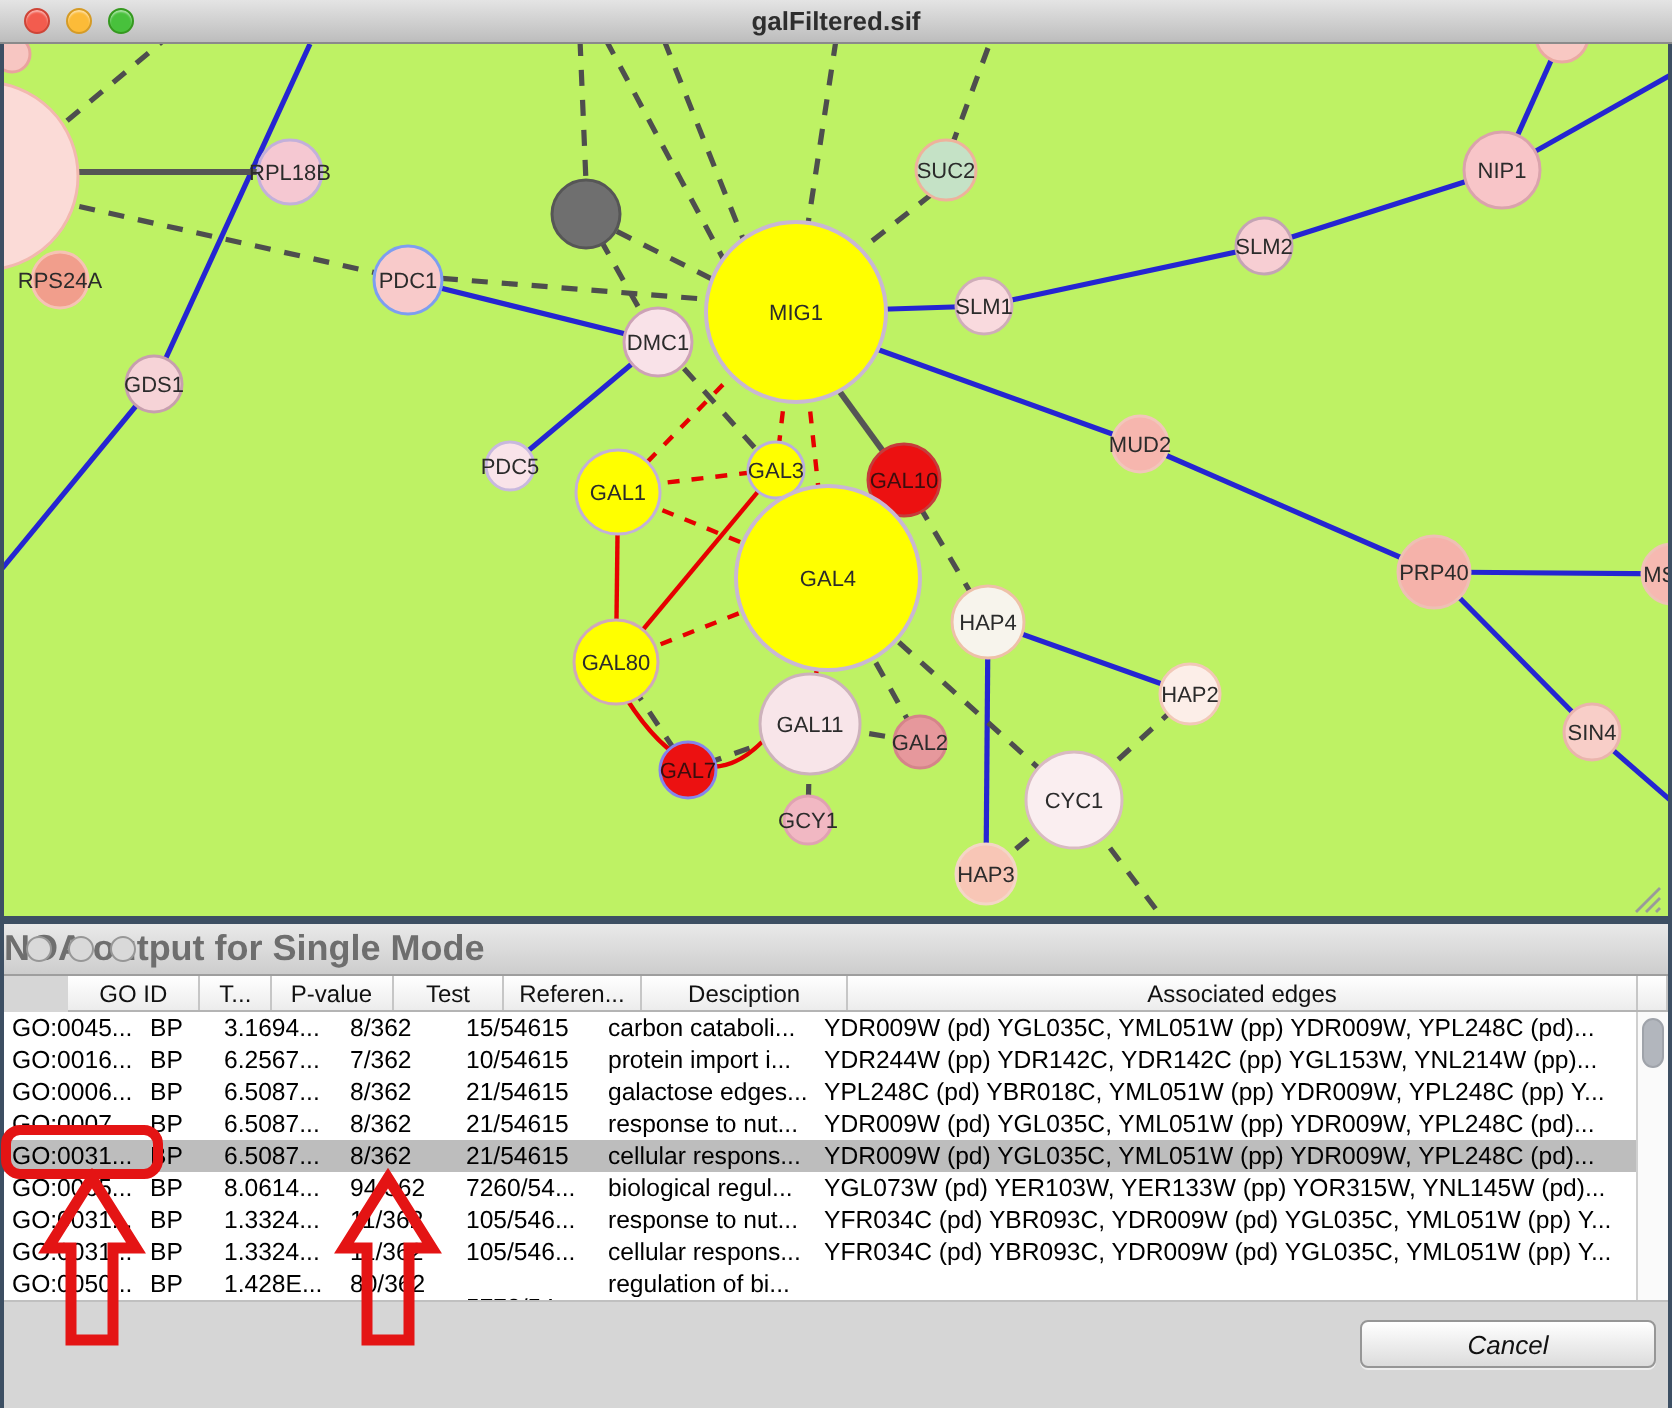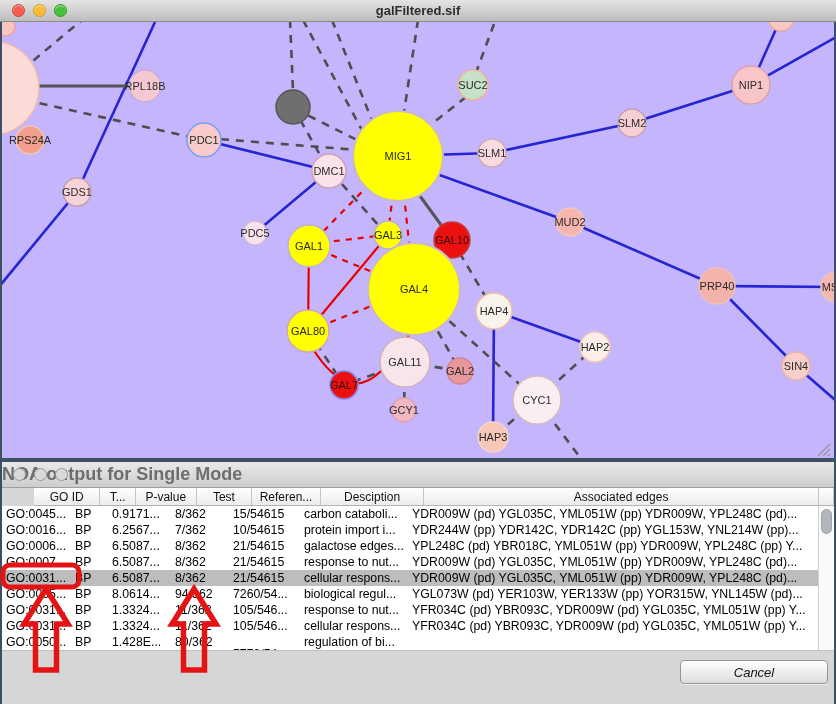--- a/index.html
+++ b/index.html
@@ -9,21 +9,21 @@
   .win-top{position:absolute;left:0;top:0;width:836px;height:458px;}
   .titlebar{height:22px;background:linear-gradient(#e4e4e4,#bdbdbd);border-bottom:1px solid #8b8b8b;
             display:flex;align-items:center;justify-content:center;position:relative;
             font-size:13px;font-weight:bold;color:#2e2e2e;box-sizing:border-box;}
   .lights{position:absolute;left:12px;top:4px;display:flex;gap:8px;}
   .light{width:13px;height:13px;border-radius:50%;box-sizing:border-box;box-shadow:inset 0 1px 1px rgba(255,255,255,.55);}
   .light.red{background:#f35c4e;border:1px solid #ce4437;}
   .light.yellow{background:#fcbb38;border:1px solid #d59b26;}
   .light.green{background:#48c13c;border:1px solid #35991f;}
   .light.hollow{background:#d9d9d9;border:1px solid #979797;box-shadow:none;}
-  .canvas{position:absolute;left:2px;top:22px;width:832px;height:436px;background:#c4b5fd;}
+  .canvas{position:absolute;left:2px;top:22px;width:832px;height:436px;background:#bef264;}
   .canvas svg{display:block;}
   
   .win-bot{position:absolute;left:0;top:462px;width:836px;height:242px;background:#d6d6d6;border-left:2px solid #3d4f63;border-right:2px solid #3d4f63;box-sizing:border-box;}
   .titlebar2{height:26px;background:linear-gradient(#e9e9e9,#cdcdcd);border-bottom:1px solid #9e9e9e;
              display:flex;align-items:center;justify-content:flex-start;position:relative;
              font-size:18px;font-weight:bold;color:#6e6e6e;box-sizing:border-box;}
   .lights2{position:absolute;left:11px;top:6px;display:flex;gap:8px;}
   .thead{height:18px;display:flex;background:linear-gradient(#ffffff,#ececec);border-bottom:1px solid #b4b4b4;box-sizing:border-box;margin-left:32px;}
   .th{font-size:12px;color:#111;display:flex;align-items:center;justify-content:center;
       border-right:1px solid #c6c6c6;box-sizing:border-box;white-space:nowrap;overflow:hidden;}
@@ -193,21 +193,21 @@
         <div class="th" style="width: 71px;">Referen...</div>
         <div class="th" style="width: 108px;">Desciption</div>
         <div class="th" style="width: 410px;">Associated edges</div>
         <div class="th" style="width: 16px;"></div>
       </div>
     <div class="tbody">
       <div class="rows" id="rows">
           <div class="trow">
             <div class="td" style="width: 69px;">GO:0045...</div>
             <div class="td" style="width: 37px;">BP</div>
-            <div class="td" style="width: 63px;">0.9171...</div>
+            <div class="td" style="width: 63px;">3.1694...</div>
             <div class="td" style="width: 58px;">8/362</div>
             <div class="td" style="width: 71px;">15/54615</div>
             <div class="td" style="width: 108px;">carbon cataboli...</div>
             <div class="td" style="width: 410px;">YDR009W (pd) YGL035C, YML051W (pp) YDR009W, YPL248C (pd)...</div>
           </div>
           <div class="trow">
             <div class="td" style="width: 69px;">GO:0016...</div>
             <div class="td" style="width: 37px;">BP</div>
             <div class="td" style="width: 63px;">6.2567...</div>
             <div class="td" style="width: 58px;">7/362</div>

